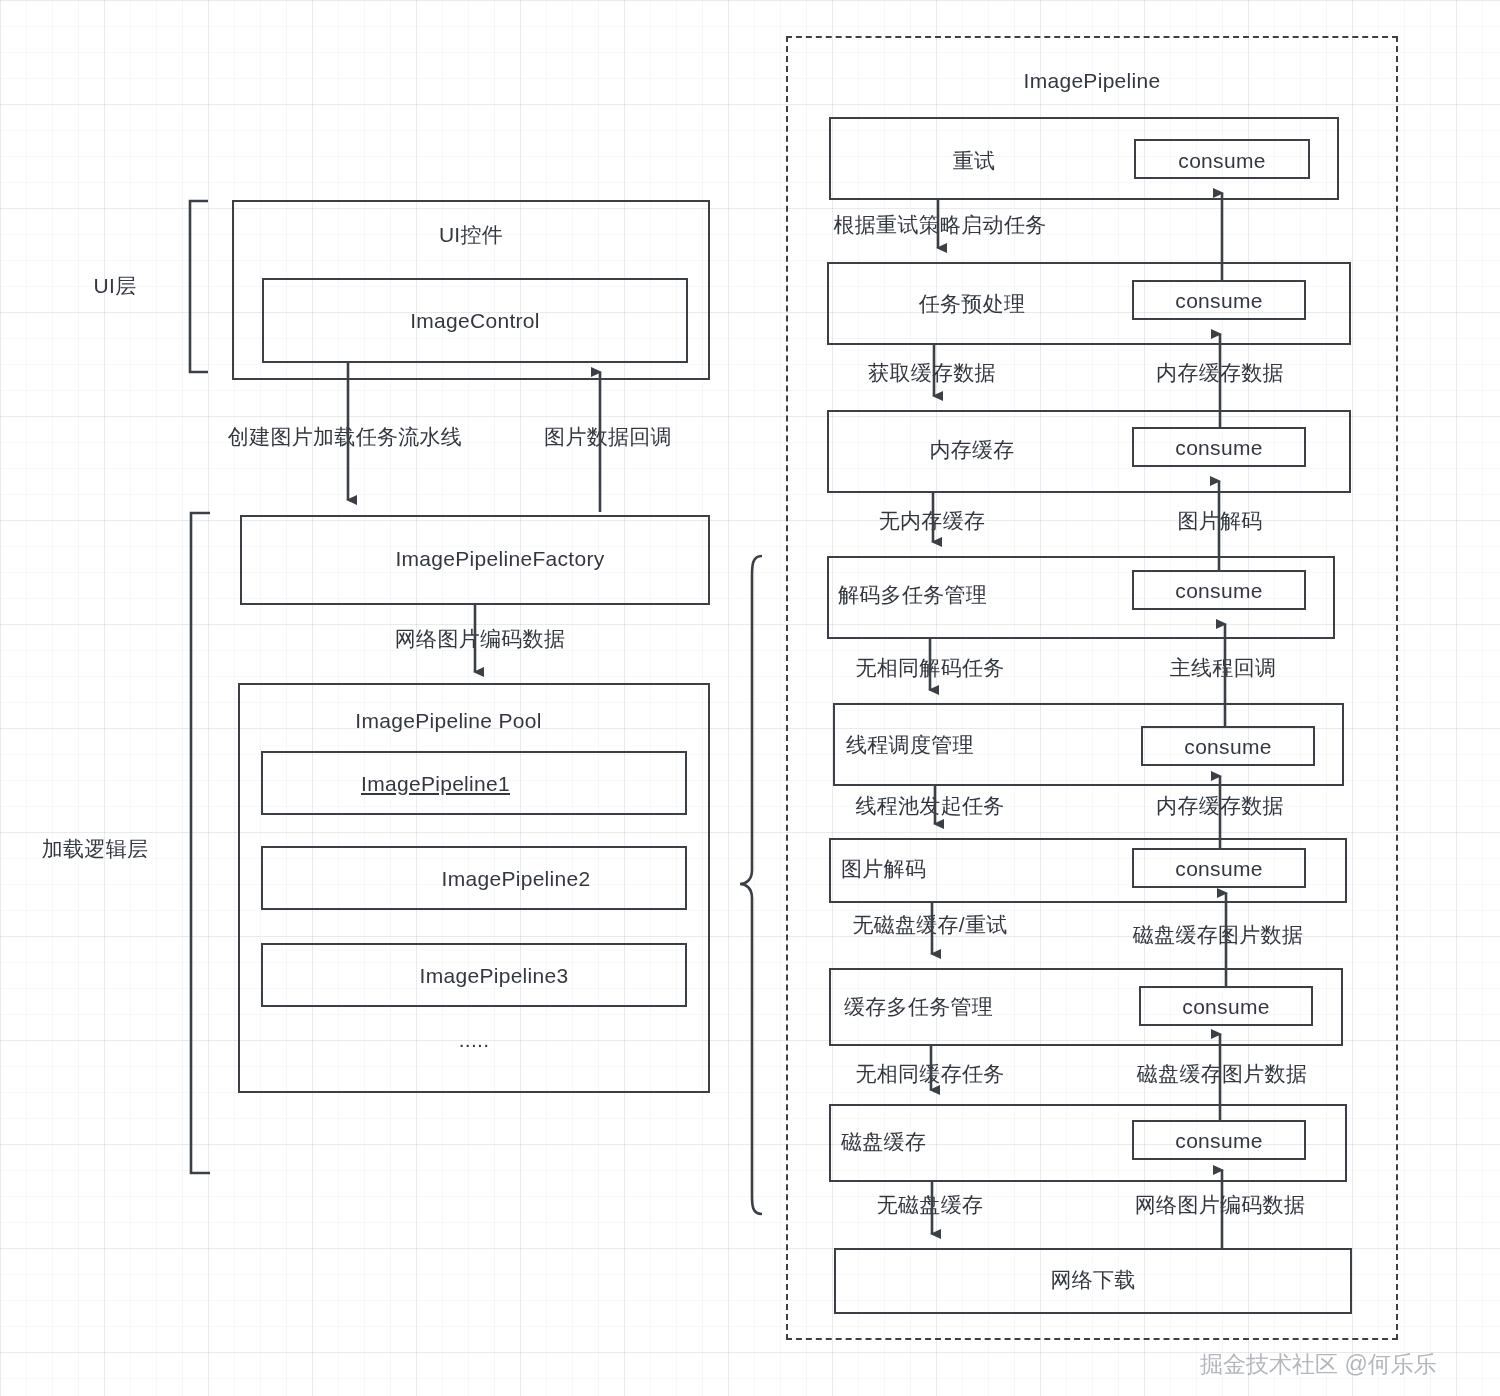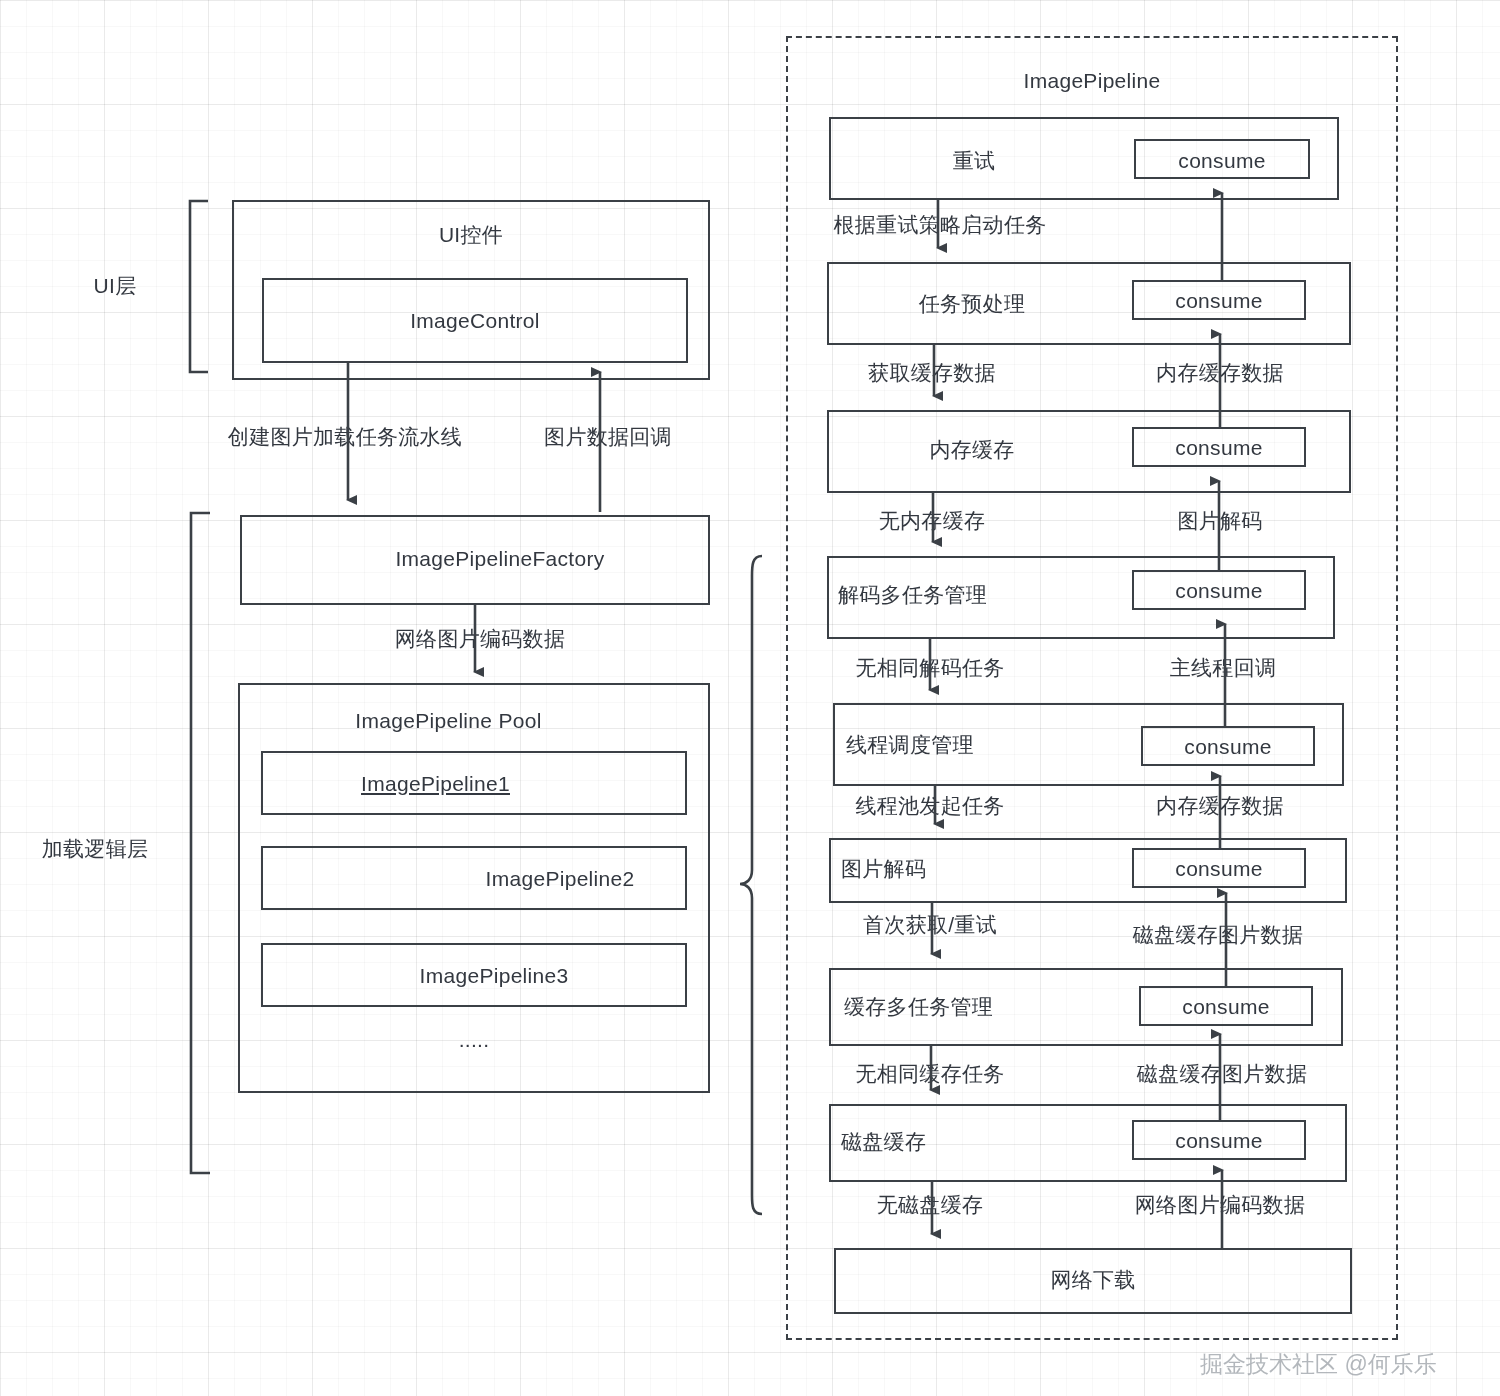--- a/index.html
+++ b/index.html
@@ -83,21 +83,21 @@
   <div class="box" style="left:240px; top:515px; width:470px; height:90px;"></div>
   <div class="ctext" style="left:240px; top:546px; width:470px;padding-left:25px;">ImagePipelineFactory</div>
 
   <div class="box" style="left:238px; top:683px; width:472px; height:410px;"></div>
   <div class="ctext" style="left:238px; top:708px; width:421px;">ImagePipeline Pool</div>
 
   <div class="boxthin" style="left:261px; top:751px; width:426px; height:64px;"></div>
   <div class="ctext" style="left:261px; top:771px; width:349px;text-decoration:underline;">ImagePipeline1</div>
 
   <div class="boxthin" style="left:261px; top:846px; width:426px; height:64px;"></div>
-  <div class="ctext" style="left:261px; top:866px; width:510px;margin-left:44px;">ImagePipeline2</div>
+  <div class="ctext" style="left:261px; top:866px; width:510px;">ImagePipeline2</div>
 
   <div class="boxthin" style="left:261px; top:943px; width:426px; height:64px;"></div>
   <div class="ctext" style="left:261px; top:963px; width:426px;margin-left:20px;">ImagePipeline3</div>
 
   <div class="ctext" style="left:261px; top:1027px; width:426px;">.....</div>
 
   <div class="ctext" style="left:200px; top:424px; width:290px;">创建图片加载任务流水线</div>
   <div class="ctext" style="left:508px; top:424px; width:200px;">图片数据回调</div>
   <div class="ctext" style="left:335px; top:626px; width:290px;">网络图片编码数据</div>
 
@@ -145,21 +145,21 @@
   <div class="ctext" style="left:1132px; top:1128px; width:174px;">consume</div>
 
   <div class="box" style="left:834px; top:1248px; width:518px; height:66px;"></div>
   <div class="ctext" style="left:834px; top:1267px; width:518px;">网络下载</div>
 
   <div class="ctext" style="left:800px; top:212px; width:280px;">根据重试策略启动任务</div>
   <div class="ctext" style="left:822px; top:360px; width:220px;">获取缓存数据</div>
   <div class="ctext" style="left:822px; top:508px; width:220px;">无内存缓存</div>
   <div class="ctext" style="left:820px; top:655px; width:220px;">无相同解码任务</div>
   <div class="ctext" style="left:820px; top:793px; width:220px;">线程池发起任务</div>
-  <div class="ctext" style="left:820px; top:912px; width:220px;">首次获取/重试</div>
+  <div class="ctext" style="left:820px; top:912px; width:220px;">无磁盘缓存/重试</div>
   <div class="ctext" style="left:820px; top:1061px; width:220px;">无相同缓存任务</div>
   <div class="ctext" style="left:820px; top:1192px; width:220px;">无磁盘缓存</div>
 
   <div class="ctext" style="left:1110px; top:360px; width:220px;">内存缓存数据</div>
   <div class="ctext" style="left:1110px; top:508px; width:220px;">图片解码</div>
   <div class="ctext" style="left:1113px; top:655px; width:220px;">主线程回调</div>
   <div class="ctext" style="left:1110px; top:793px; width:220px;">内存缓存数据</div>
   <div class="ctext" style="left:1108px; top:922px; width:220px;">磁盘缓存图片数据</div>
   <div class="ctext" style="left:1112px; top:1061px; width:220px;">磁盘缓存图片数据</div>
   <div class="ctext" style="left:1110px; top:1192px; width:220px;">网络图片编码数据</div>

